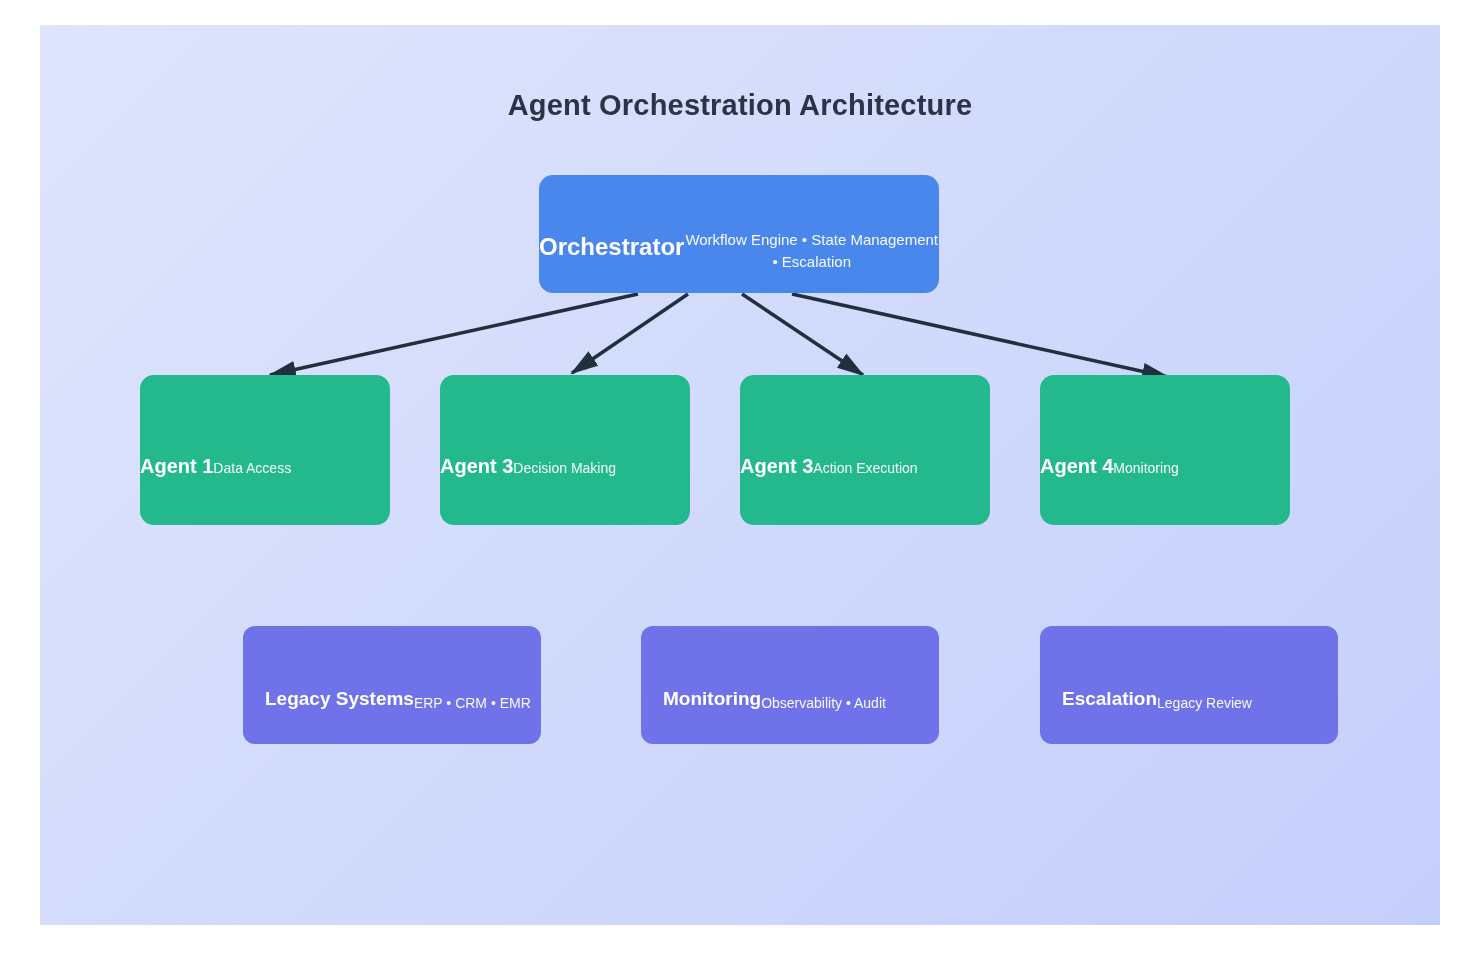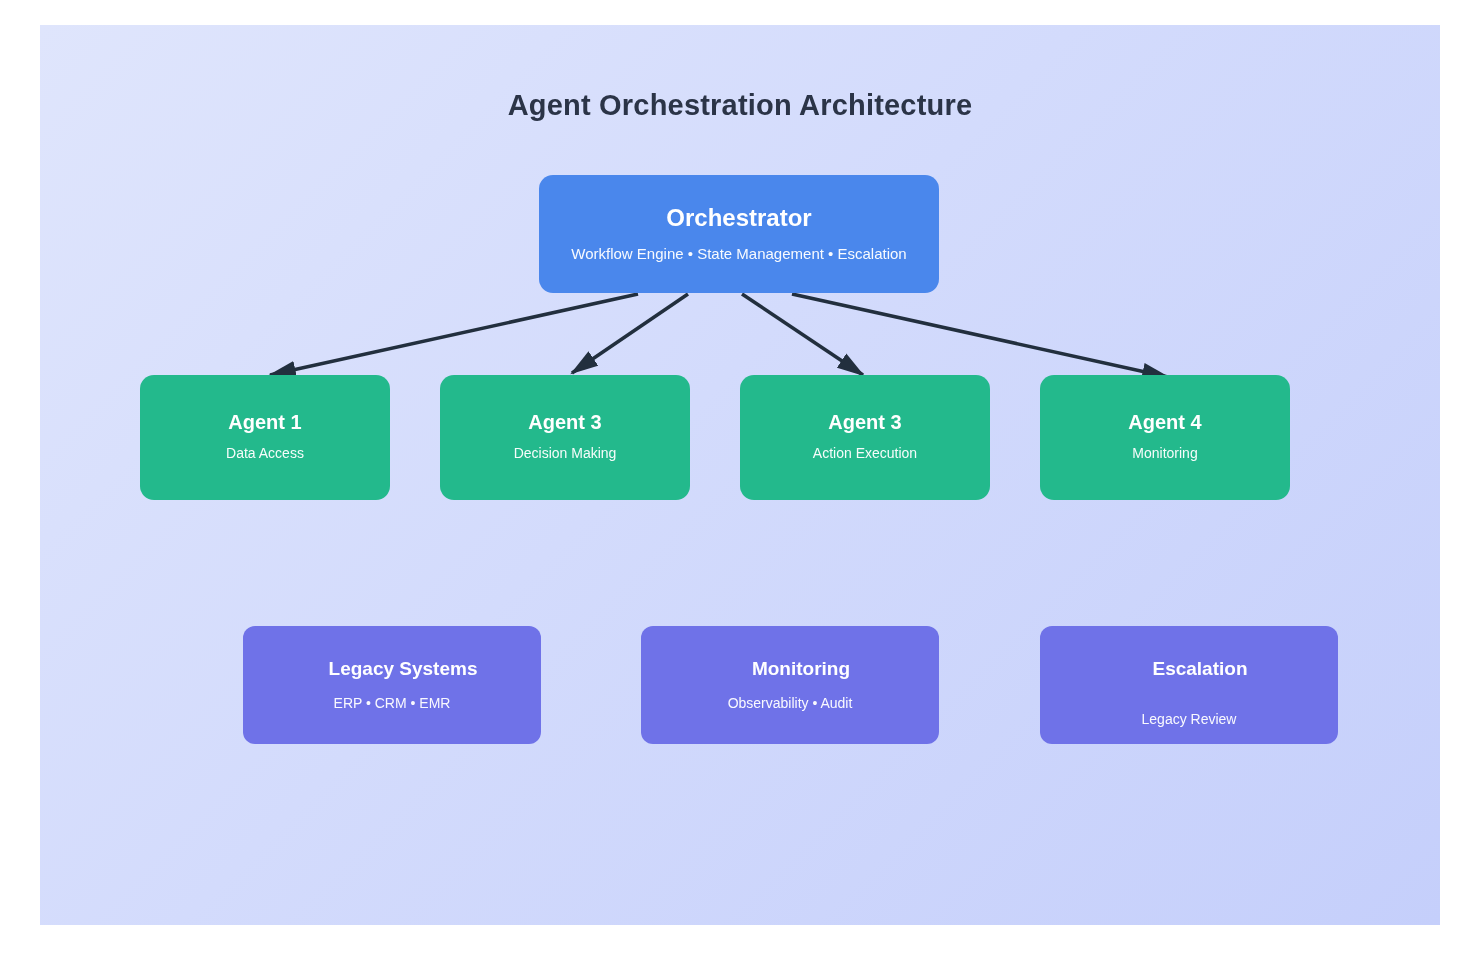--- a/index.html
+++ b/index.html
@@ -26,41 +26,41 @@
     letter-spacing: 0.2px;
   }
   .arrows {
     position: absolute;
     left: 0; top: 0;
     width: 1400px; height: 900px;
   }
   .node {
     position: absolute;
     display: flex;
-    flex-direction: column;
+    flex-direction: row;
     align-items: center;
     text-align: center;
     color: #ffffff;
   }
   .node .node-title { font-weight: 700; color: #ffffff; }
   .node .node-subtitle { font-weight: 400; color: rgba(255,255,255,0.96); }
 
   .orchestrator {
     left: 499px; top: 150px;
     width: 400px; height: 118px;
     background: #4a87ec;
     border-radius: 14px;
     padding-top: 26px;
   }
   .orchestrator .node-title { font-size: 24px; line-height: 34px; }
   .orchestrator .node-subtitle { font-size: 15px; line-height: 22px; margin-top: 8px; }
 
   .agent {
     top: 350px;
-    width: 250px; height: 125px;
+    width: 250px; height: 150px;
     background: #23b98c;
     border-radius: 14px;
     padding-top: 31px;
   }
   .agent .node-title { font-size: 20px; line-height: 32px; }
   .agent .node-subtitle { font-size: 14px; line-height: 22px; margin-top: 4px; }
   .agent-1 { left: 100px; }
   .agent-2 { left: 400px; }
   .agent-3 { left: 700px; }
   .agent-4 { left: 1000px; }
@@ -69,21 +69,21 @@
     top: 601px;
     width: 298px; height: 118px;
     background: #6f72e8;
     border-radius: 12px;
     padding-top: 28px;
   }
   .system .node-title { font-size: 19px; line-height: 30px; padding-left: 22px; }
   .system .node-subtitle { font-size: 14px; line-height: 22px; margin-top: 8px; }
   .system-1 { left: 203px; }
   .system-2 { left: 601px; }
-  .system-3 { left: 1000px; gap: 16px; }
+  .system-3 { left: 1000px; }
 </style>
 </head>
 <body>
 
 <div class="canvas">
 
   <svg class="arrows" viewBox="0 0 1400 900" aria-hidden="true">
     <defs>
       <marker id="ah" viewBox="0 0 26 16" refX="24" refY="8" markerWidth="28" markerHeight="18" orient="auto" markerUnits="userSpaceOnUse">
         <path d="M0,0 L26,8 L0,16 Z" fill="#222f3e"></path>

